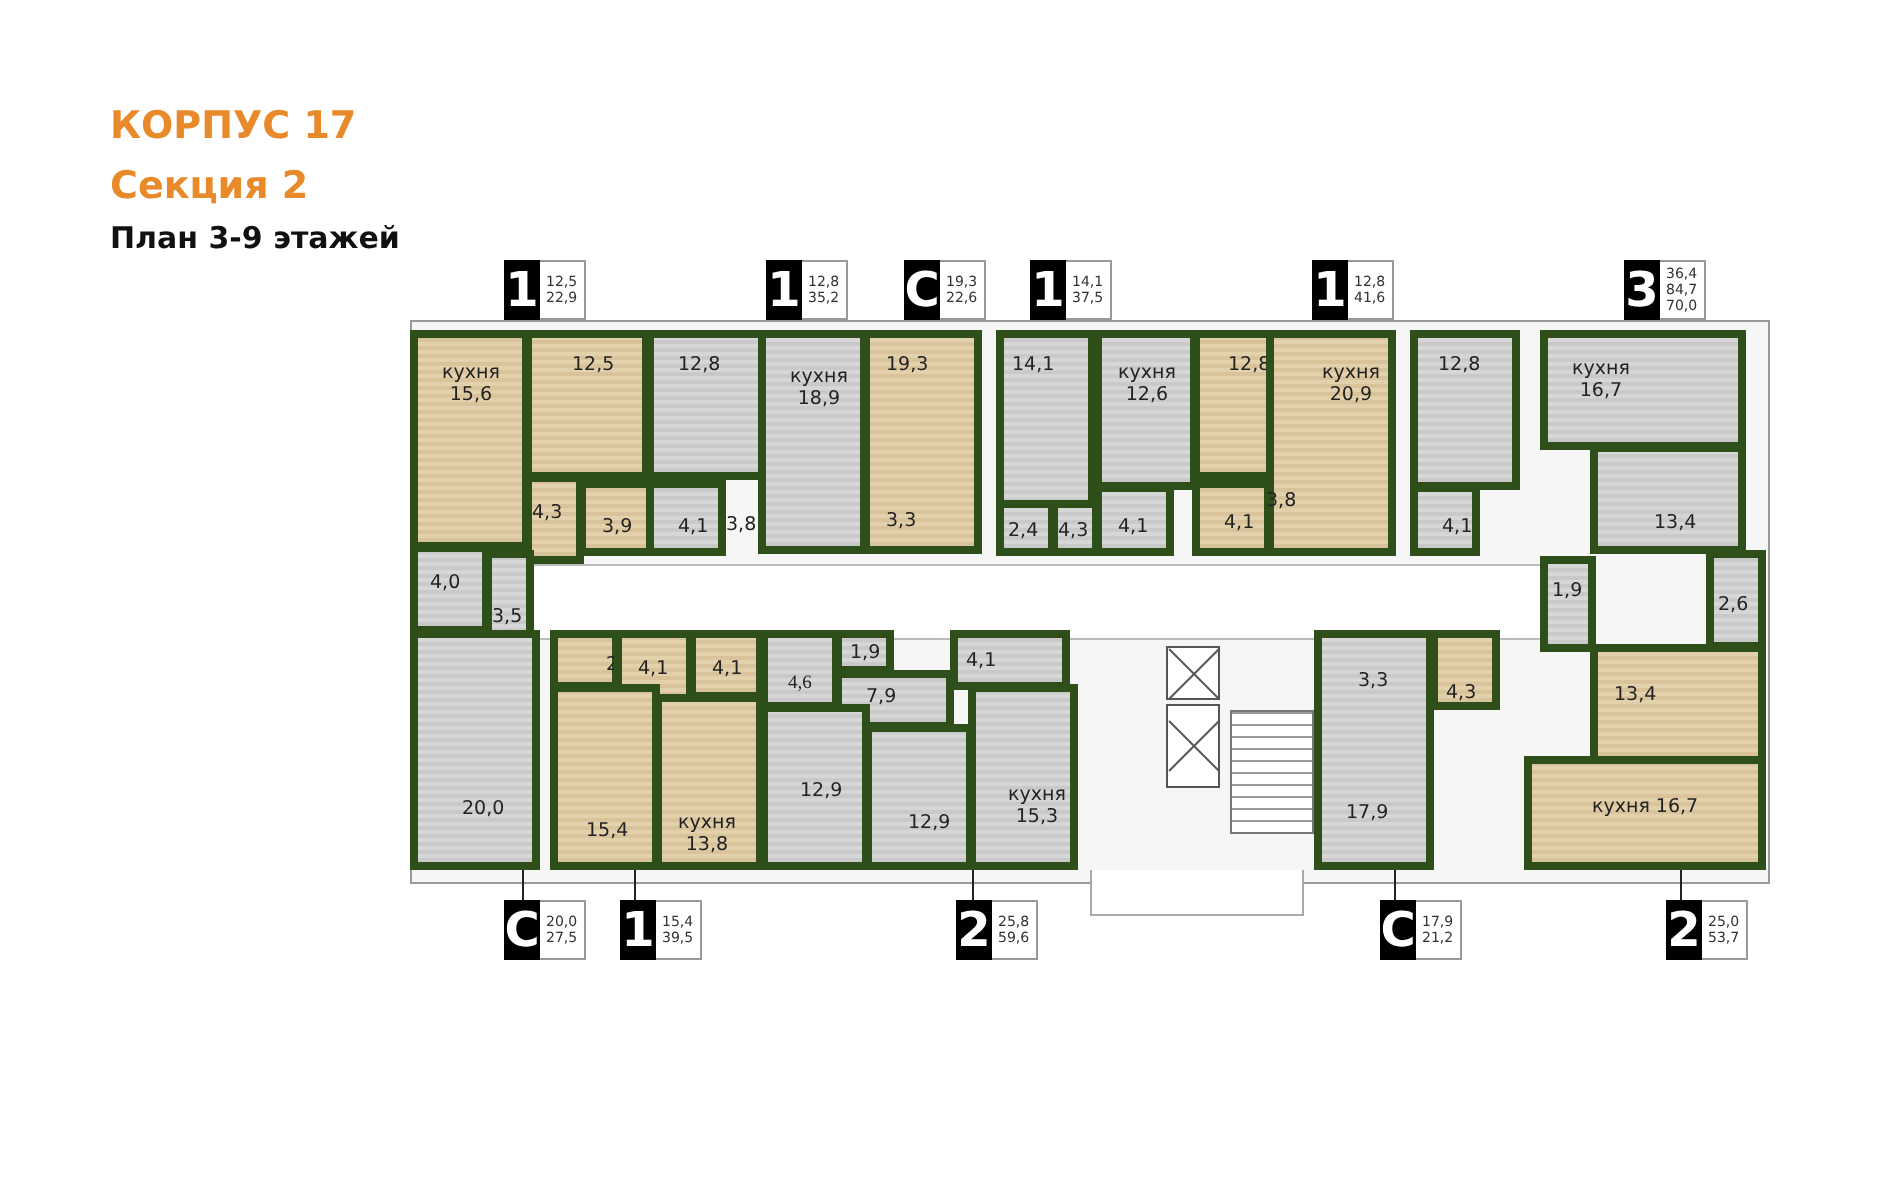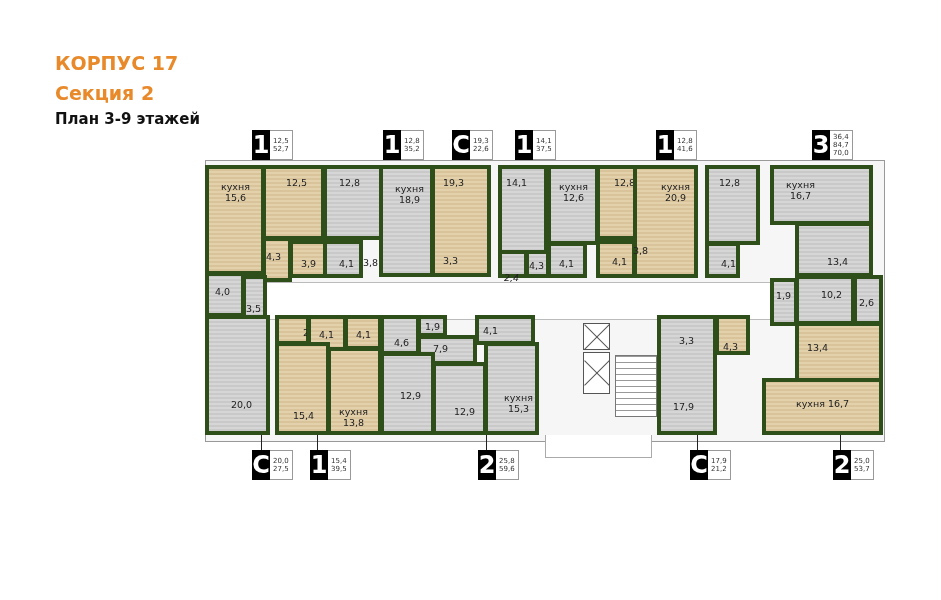--- a/index.html
+++ b/index.html
@@ -29,21 +29,21 @@
 
 <div class="title t1">КОРПУС 17</div>
 <div class="title t2">Секция 2</div>
 <div class="title t3">План 3-9 этажей</div>
 
 <div class="stem" style="left:261px;top:150px;height:25px;"></div>
 <div class="badge" style="left:252px;top:130px;">
   <div class="n">1</div>
   <div class="v">
       <span>12,5</span>
-      <span>52,7</span>
+      <span>22,9</span>
     </div>
 </div>
 <div class="stem" style="left:392px;top:150px;height:25px;"></div>
 <div class="badge" style="left:383px;top:130px;">
   <div class="n">1</div>
   <div class="v">
       <span>12,8</span>
       <span>35,2</span>
     </div>
 </div>
@@ -112,21 +112,21 @@
 
   <div class="room beige" style="left:226px;top:5px;width:60px;height:112px;">
       <div class="lbl" style="left:8px;top:8px;">19,3</div>
       <div class="lbl" style="left:8px;top:86px;">3,3</div>
     </div>
 
   <div class="room grey" style="left:293px;top:5px;width:50px;height:90px;">
       <div class="lbl" style="left:4px;top:8px;">14,1</div>
     </div>
   <div class="room grey" style="left:293px;top:90px;width:30px;height:28px;">
-      <div class="lbl" style="left:2px;top:18px;font-style:italic;">2,4</div>
+      <div class="lbl" style="left:2px;top:6px;">2,4</div>
     </div>
   <div class="room grey" style="left:320px;top:90px;width:25px;height:28px;">
       <div class="lbl" style="left:0;top:6px;">4,3</div>
     </div>
   <div class="room grey" style="left:342px;top:5px;width:52px;height:80px;">
       <div class="lbl" style="left: 8px; top: 12px; white-space: pre;">кухня
 12,6</div>
     </div>
   <div class="room grey" style="left:342px;top:82px;width:40px;height:36px;">
       <div class="lbl" style="left:8px;top:12px;">4,1</div>
@@ -153,23 +153,20 @@
   <div class="room grey" style="left:565px;top:5px;width:103px;height:60px;">
       <div class="lbl" style="left: 12px; top: 10px; white-space: pre;">кухня
 16,7</div>
     </div>
   <div class="room grey" style="left:590px;top:62px;width:78px;height:55px;">
       <div class="lbl" style="left:28px;top:30px;">13,4</div>
     </div>
   <div class="room grey" style="left:565px;top:118px;width:28px;height:48px;">
       <div class="lbl" style="left:2px;top:8px;">1,9</div>
     </div>
-  <div class="room grey" style="left:590px;top:115px;width:60px;height:50px;">
-      <div class="lbl" style="left:22px;top:10px;">10,2</div>
-    </div>
   <div class="room grey" style="left:648px;top:115px;width:30px;height:50px;">
       <div class="lbl" style="left:2px;top:18px;">2,6</div>
     </div>
 
   <div class="corr" style="left:60px;top:122px;width:505px;height:36px;"></div>
 
   <div class="room grey" style="left:0;top:112px;width:40px;height:45px;">
       <div class="lbl" style="left:6px;top:10px;">4,0</div>
     </div>
   <div class="room grey" style="left:37px;top:115px;width:25px;height:45px;text-decoration:underline;">
@@ -189,21 +186,21 @@
       <div class="lbl" style="left:8px;top:10px;">4,1</div>
     </div>
   <div class="room beige" style="left:70px;top:182px;width:55px;height:93px;">
       <div class="lbl" style="left:14px;top:64px;">15,4</div>
     </div>
   <div class="room beige" style="left:122px;top:187px;width:55px;height:88px;">
       <div class="lbl" style="left: 8px; top: 55px; white-space: pre;">кухня
 13,8</div>
     </div>
 
-  <div class="room grey" style="left:175px;top:155px;width:40px;height:40px;">
+  <div class="room grey" style="left:175px;top:155px;width:40px;height:40px;font-family:Liberation Serif, serif;">
       <div class="lbl" style="left:10px;top:18px;">4,6</div>
     </div>
   <div class="room grey" style="left:212px;top:155px;width:30px;height:22px;">
       <div class="lbl" style="left:4px;top:2px;">1,9</div>
     </div>
   <div class="room grey" style="left:212px;top:175px;width:60px;height:30px;">
       <div class="lbl" style="left:12px;top:4px;">7,9</div>
     </div>
   <div class="room grey" style="left:270px;top:155px;width:60px;height:30px;">
       <div class="lbl" style="left:4px;top:6px;">4,1</div>

